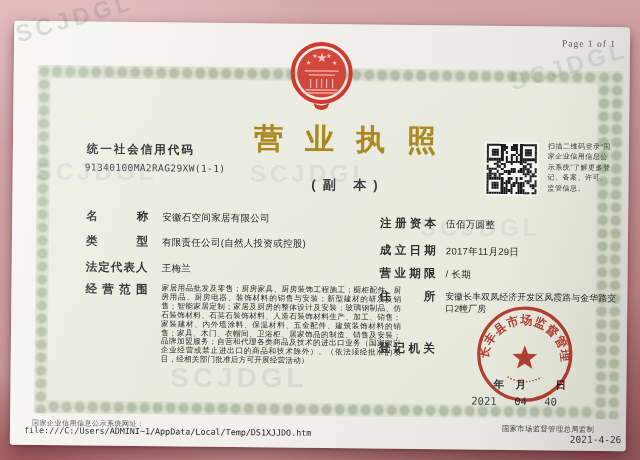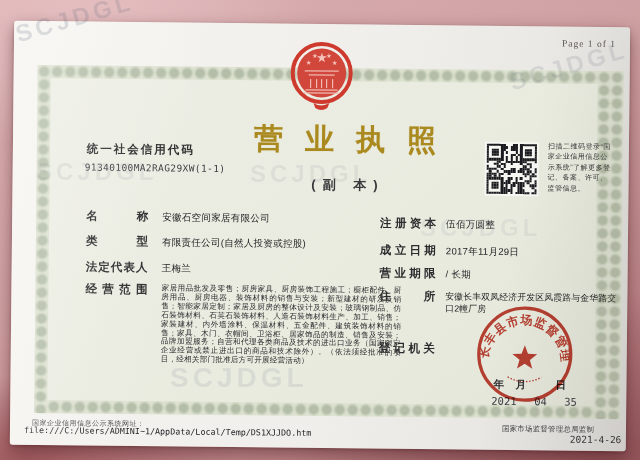--- a/index.html
+++ b/index.html
@@ -48,21 +48,21 @@
   .row-right{left:368px;gap:10px;}
   .flabel{display:inline-block;font-size:11.5px;font-weight:bold;color:#2c2c2e;
     text-align:justify;text-align-last:justify;flex:none;}
   .w60{width:62px;} .w56{width:56px;}
   .fvalue{font-size:9.5px;color:#232325;padding-top:2px;letter-spacing:.3px;}
   .scope-value{width:240px;font-size:7.6px;line-height:8.9px;letter-spacing:.2px;
     color:#2a2a2c;text-align:justify;padding-top:2px;}
   .addr-value{width:176px;font-size:8.8px;line-height:11.5px;letter-spacing:.2px;color:#232325;padding-top:2px;}
   .seal{position:absolute;left:462px;top:276px;opacity:.92;mix-blend-mode:multiply;z-index:6;}
   .dlabel{position:absolute;font-size:10.5px;font-weight:bold;color:#2b2b2d;z-index:4;}
-  .dval{position:absolute;font-family:"DejaVu Sans Mono",monospace;font-size:10.5px;color:#3b3b42;z-index:4;margin-left:20px;}
+  .dval{position:absolute;font-family:"DejaVu Sans Mono",monospace;font-size:10.5px;color:#3b3b42;z-index:4;}
   .foot-site{position:absolute;left:22px;top:397px;font-size:7px;color:#4a4a4c;letter-spacing:.5px;}
   .foot-url{position:absolute;left:14px;top:404px;font-family:"DejaVu Sans Mono",monospace;
     font-size:8.4px;color:#1f1f22;}
   .foot-issuer{position:absolute;left:492px;top:398px;font-size:7.4px;color:#3c3c3e;letter-spacing:.3px;}
   .foot-date{position:absolute;left:560px;top:407px;font-family:"DejaVu Sans Mono",monospace;
     font-size:9.5px;color:#2e2e32;}
   .wm{position:absolute;font-weight:bold;font-size:24px;letter-spacing:4px;color:#687080;
     pointer-events:none;z-index:20;}
 </style>
 </head>
@@ -597,21 +597,21 @@
       </text>
       <polygon points="52,43 55.2,51.6 64.4,52 57.2,57.7 59.6,66.5 52,61.5 44.4,66.5 46.8,57.7 39.6,52 48.8,51.6" fill="#c23527"></polygon>
       <path d="M 35 75 q 17 9 34 0" stroke="#c23527" stroke-width="1.4" stroke-dasharray="1.4 1.8" fill="none"></path>
     </svg>
 
     <span class="dlabel" style="left:483px;top:352px">年</span>
     <span class="dlabel" style="left:505px;top:352px">月</span>
     <span class="dlabel" style="left:545px;top:352px">日</span>
     <span class="dval" style="left:461px;top:369px">2021</span>
     <span class="dval" style="left:504px;top:369px">04</span>
-    <span class="dval" style="left:534px;top:369px">35</span>
+    <span class="dval" style="left:534px;top:369px">40</span>
 
     <div class="foot-site">国家企业信用信息公示系统网址：</div>
     <div class="foot-url">file:///C:/Users/ADMINI~1/AppData/Local/Temp/DS1XJJDO.htm</div>
     <div class="foot-issuer">国家市场监督管理总局监制</div>
     <div class="foot-date">2021-4-26</div>
   </div>
 
   <span class="wm" style="left:14px;top:4px;transform:rotate(-16deg);opacity:.20">SCJDGL</span>
   <span class="wm" style="left:508px;top:52px;transform:rotate(-16deg);opacity:.16">SCJDGL</span>
   <span class="wm" style="left:36px;top:158px;opacity:.10">SCJDGL</span>

